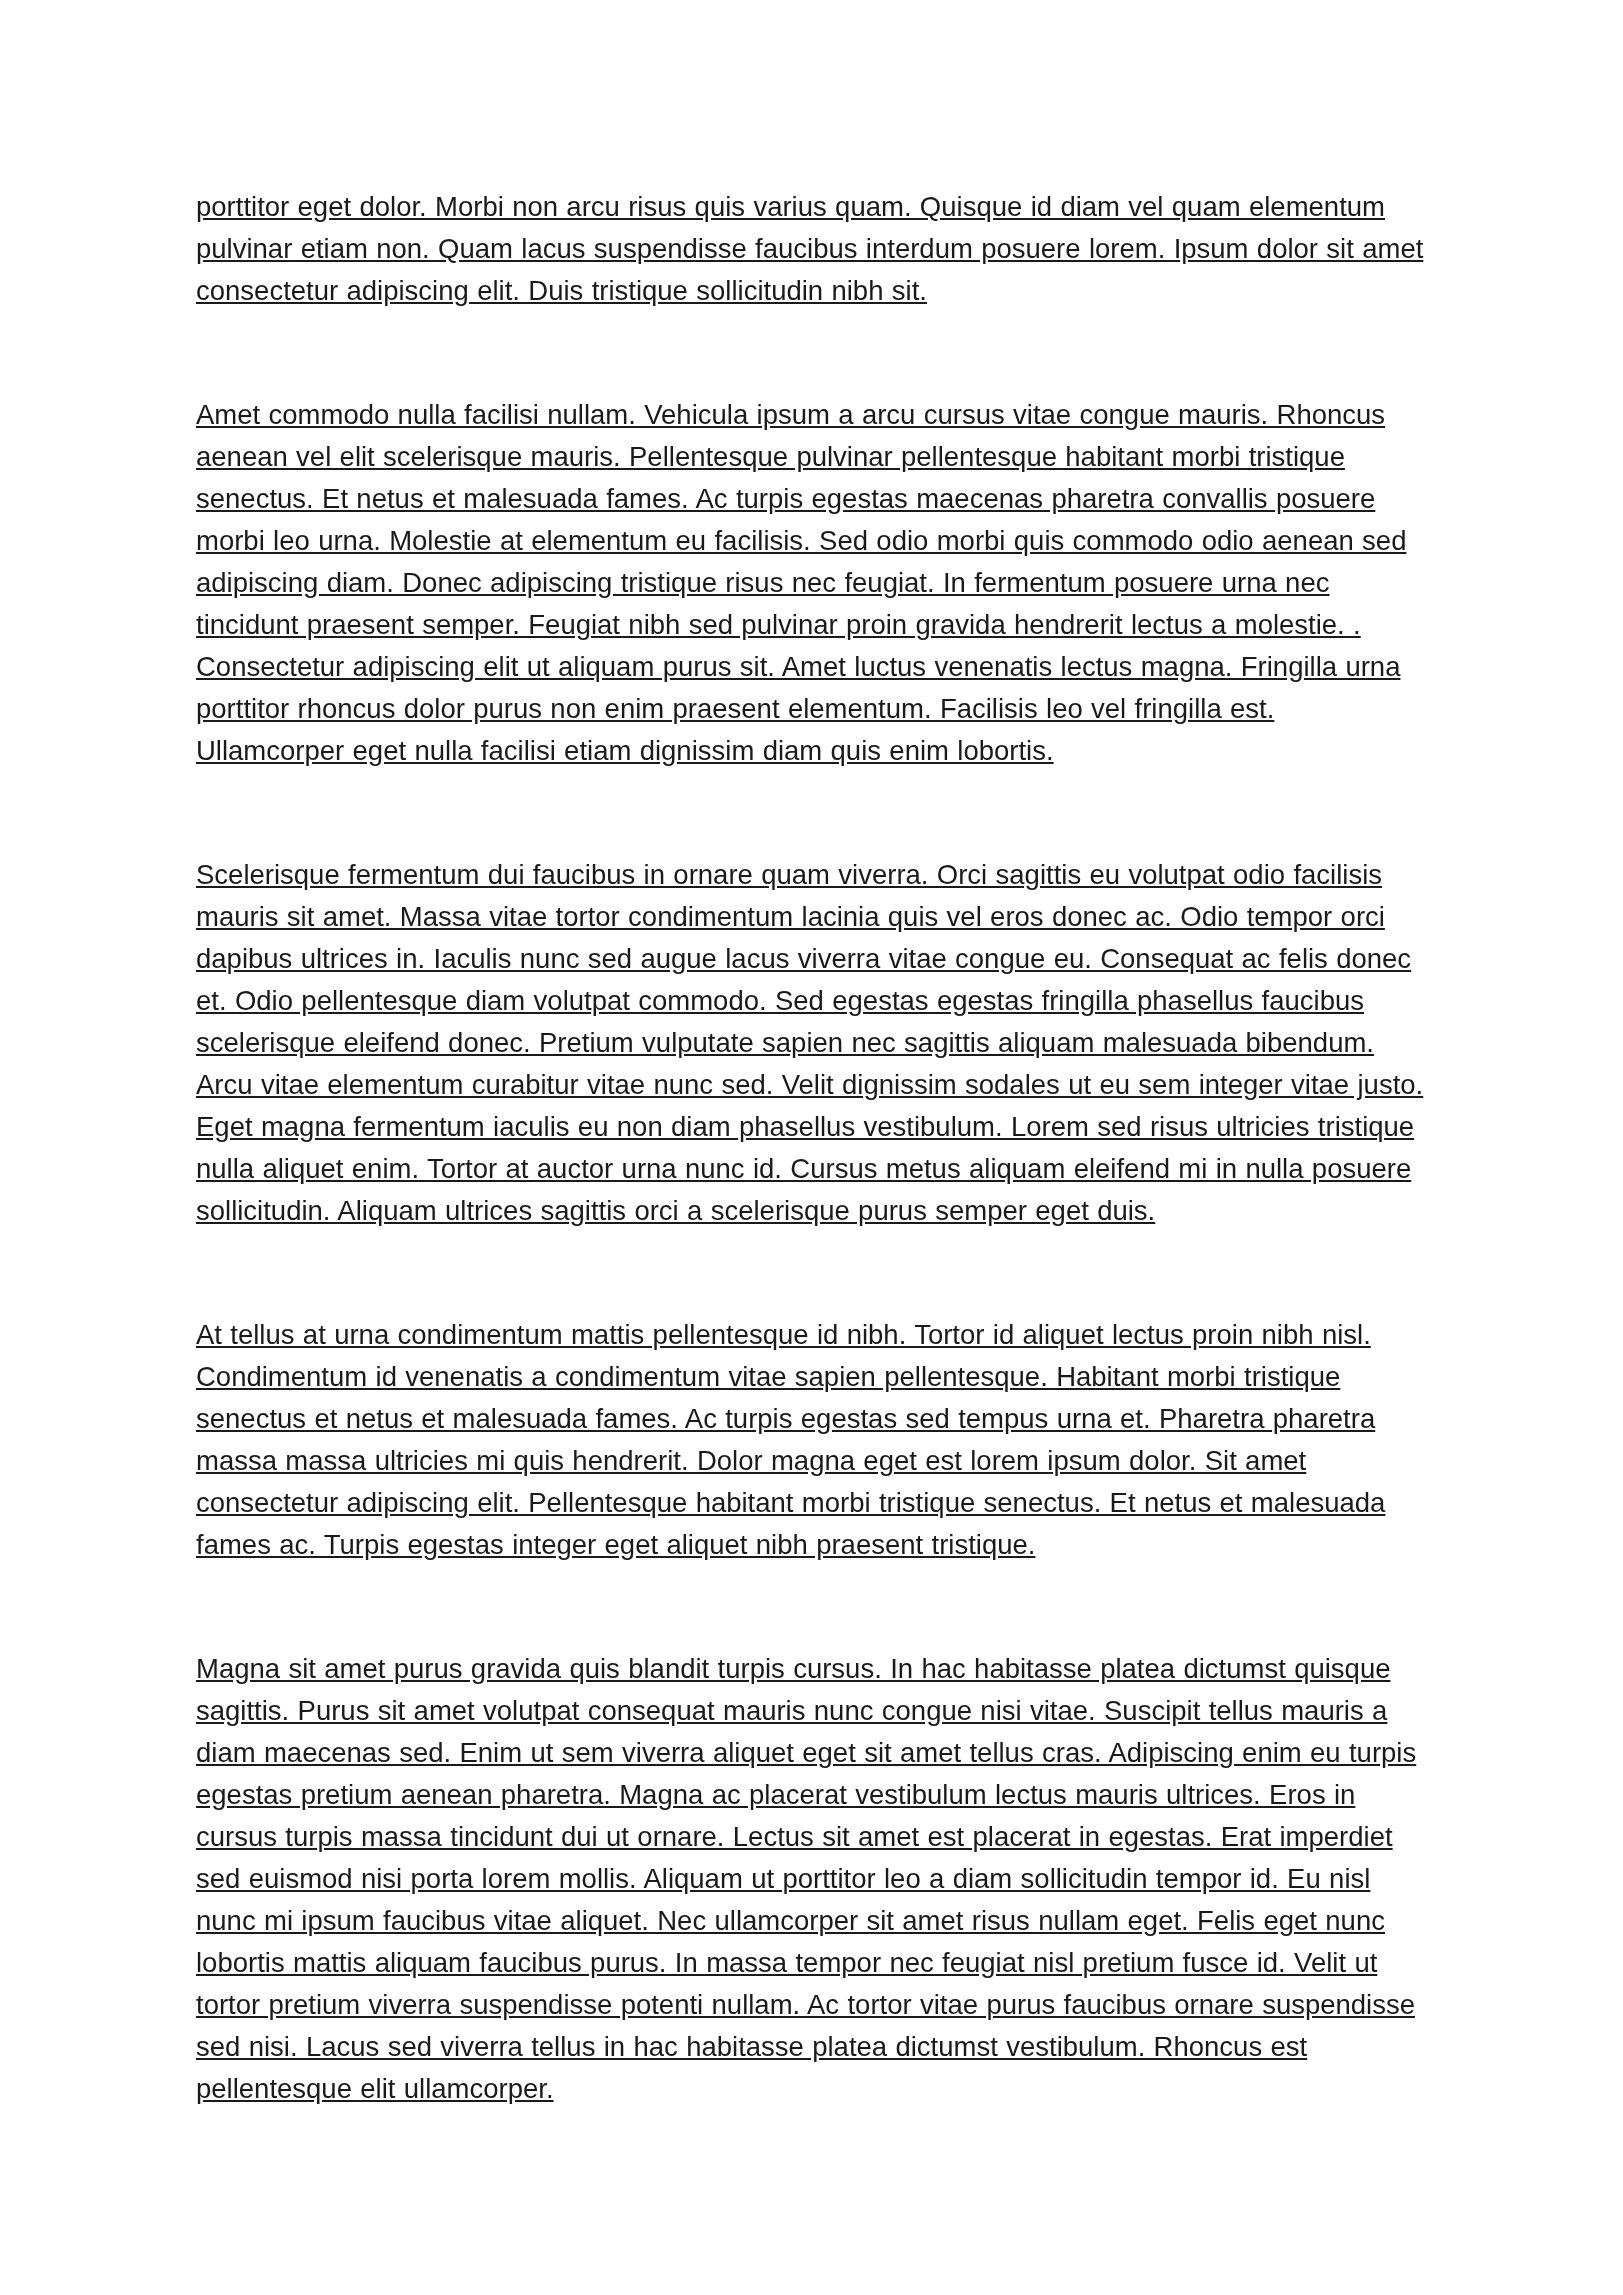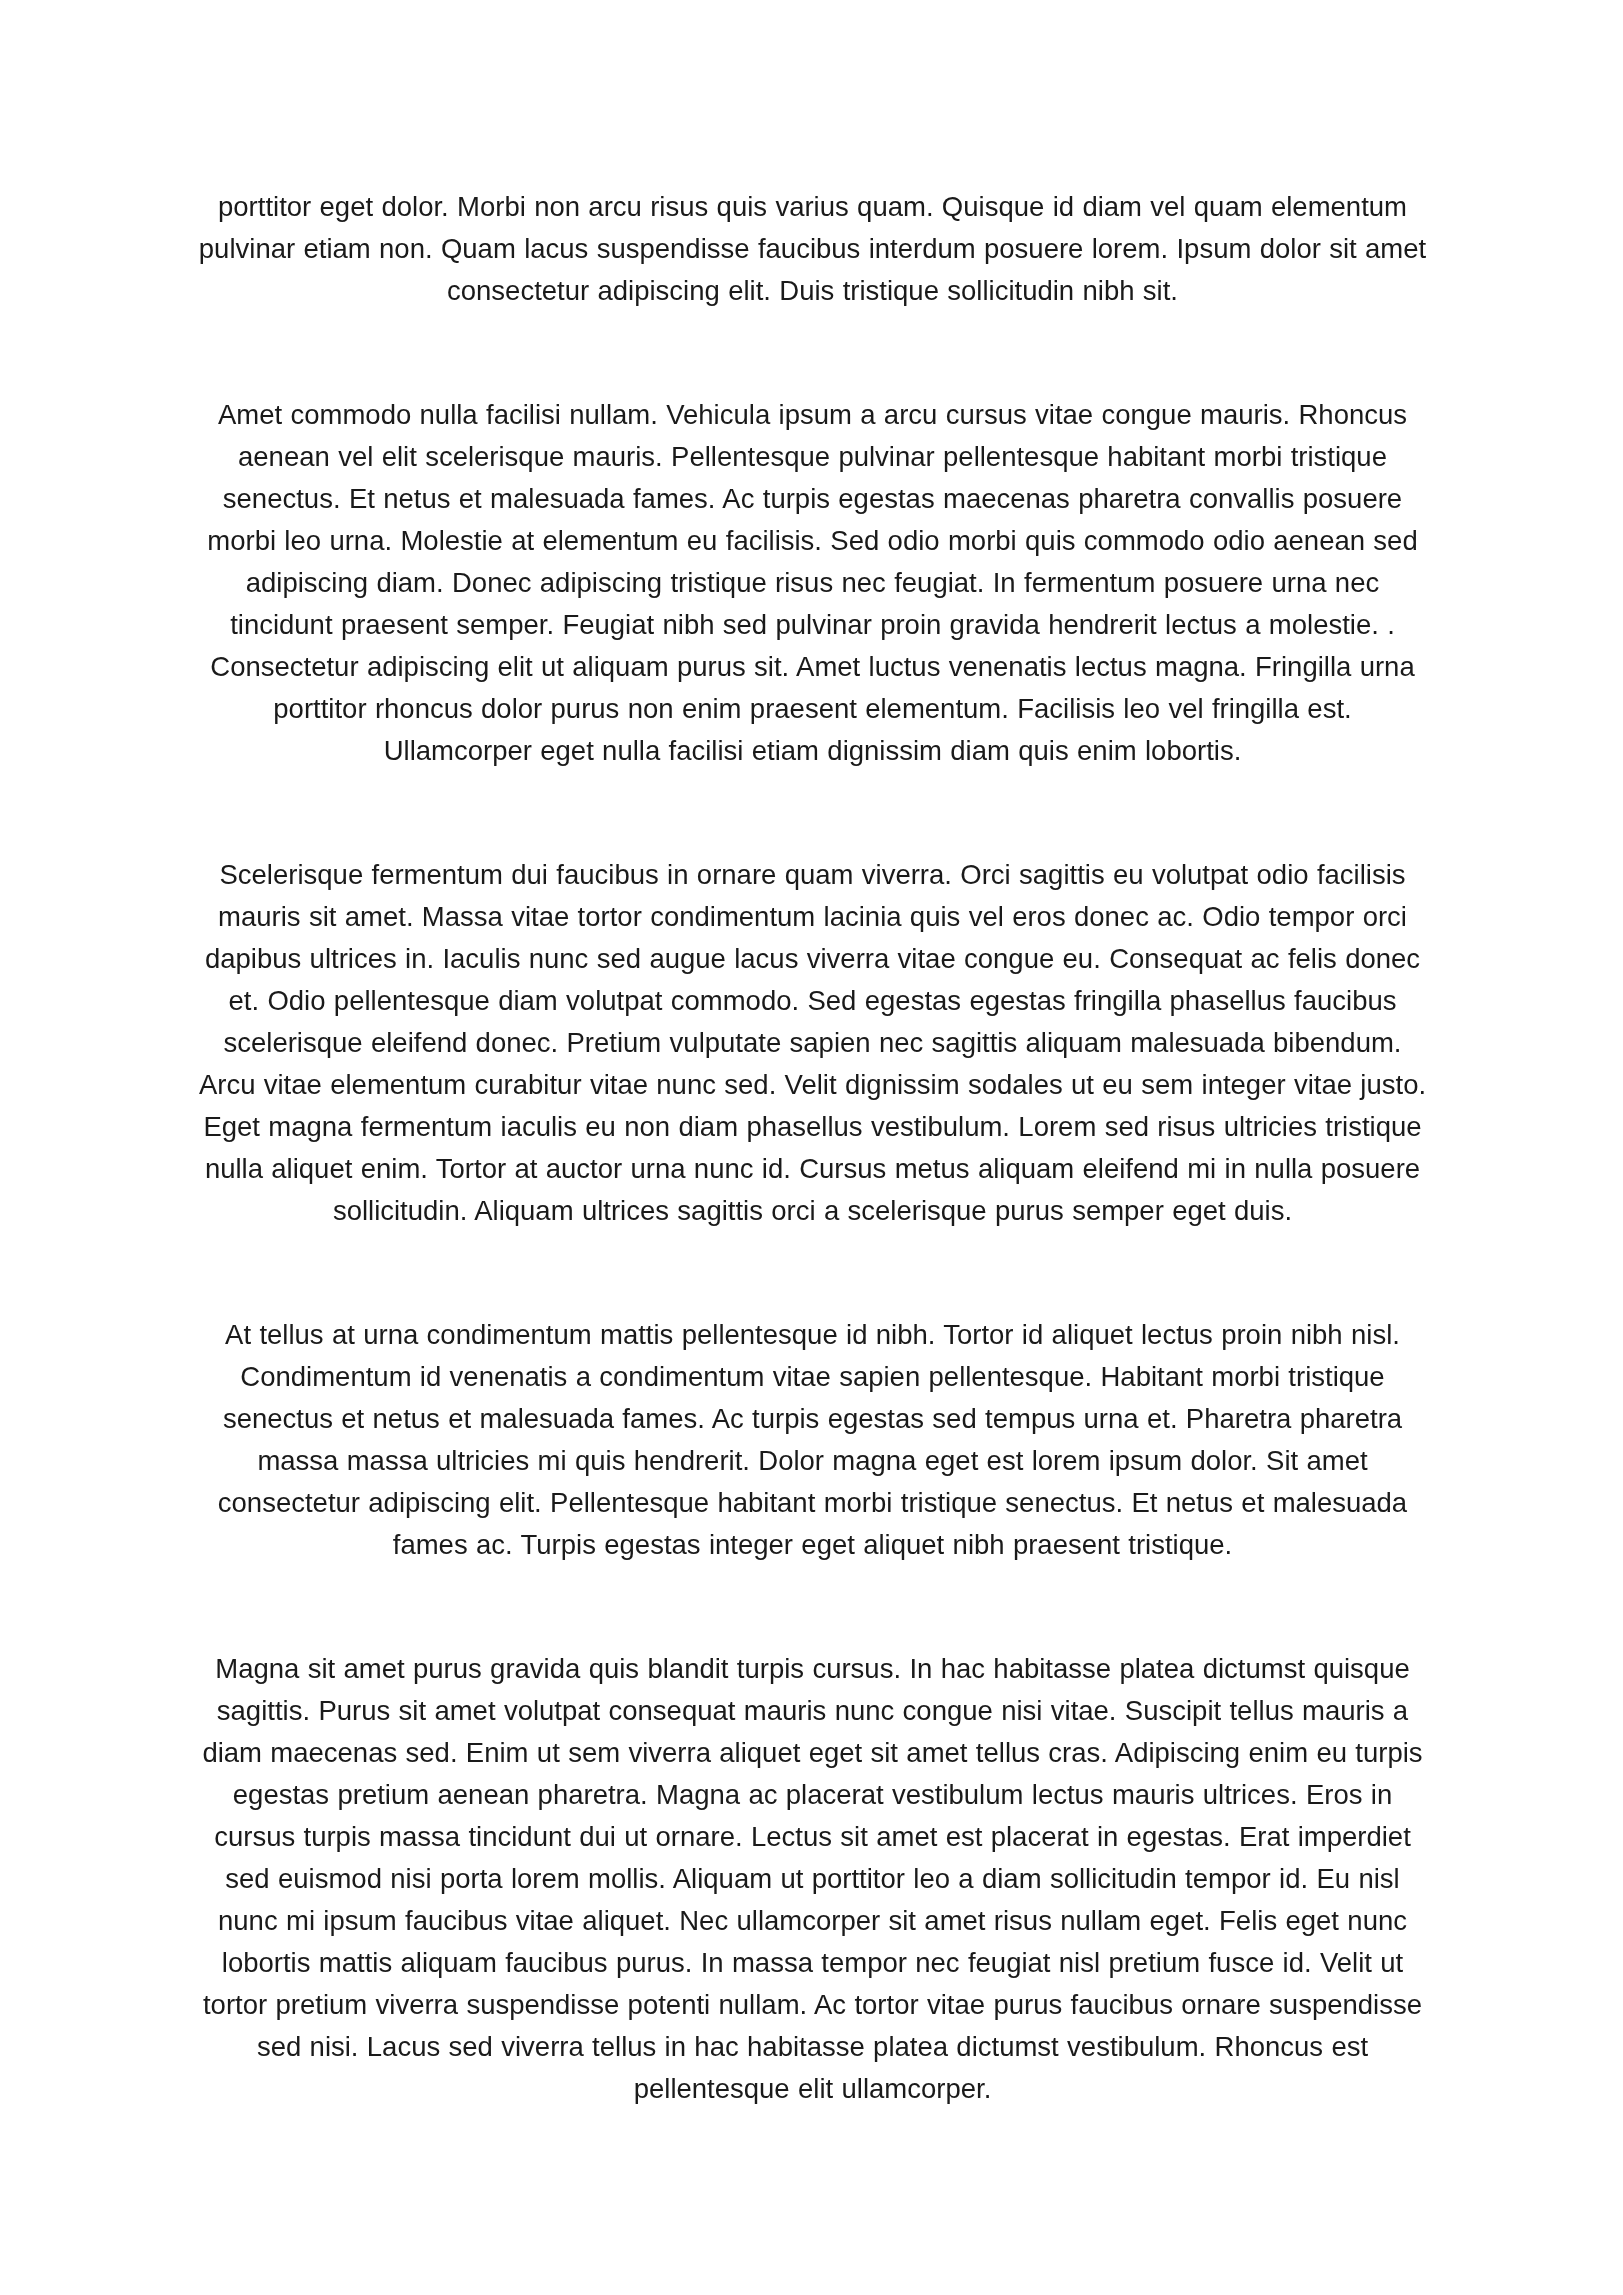--- a/index.html
+++ b/index.html
@@ -25,22 +25,23 @@
     top: 186px;
     left: 196px;
     width: 1233px;
     color: #1a1a1a;
   }
   .content p {
     margin: 0 0 82px 0;
     font-size: 27.5px;
     line-height: 42px;
     font-weight: 400;
-    text-align: center;
+    text-align: left;
     word-spacing: 0.7px;
+    text-decoration: underline;
   }
   .content p:last-child {
     margin-bottom: 6px;
   }
 </style>
 </head>
 <body>
 
 <div class="page">
   <div class="content">

